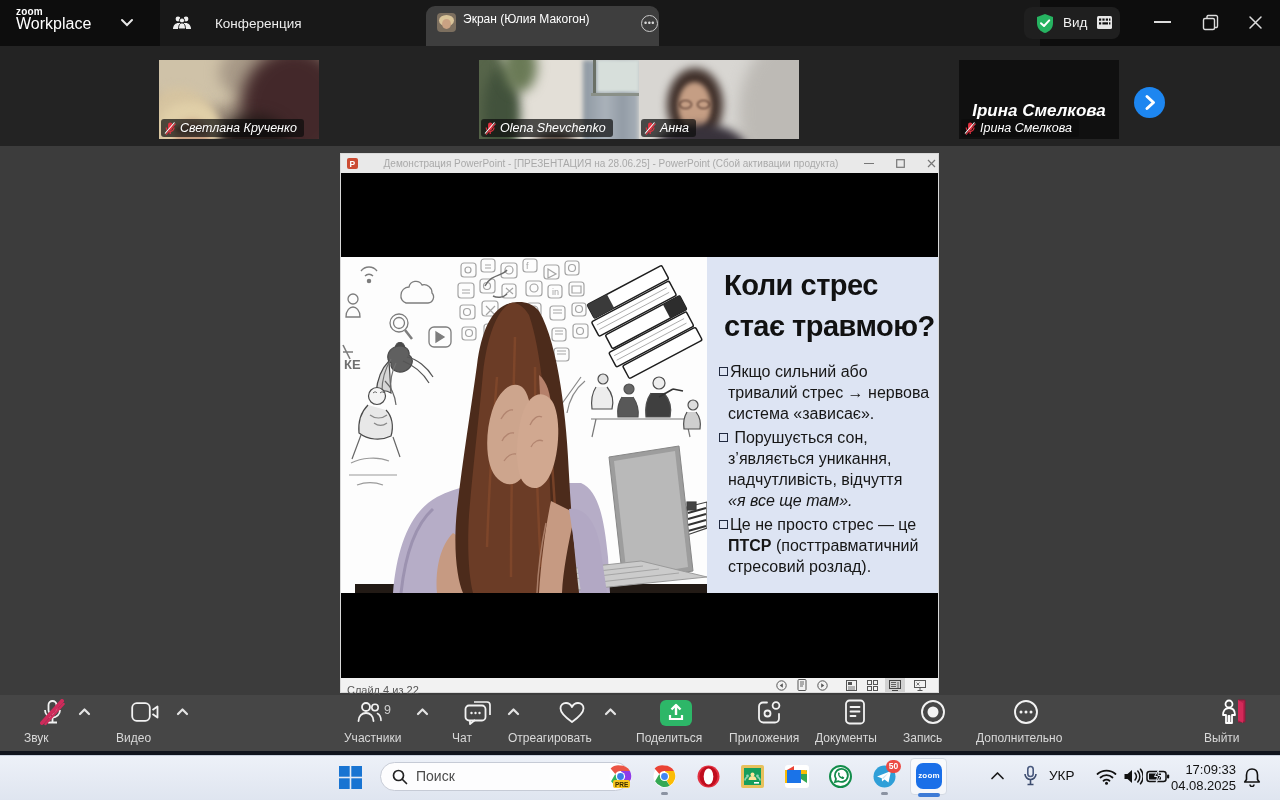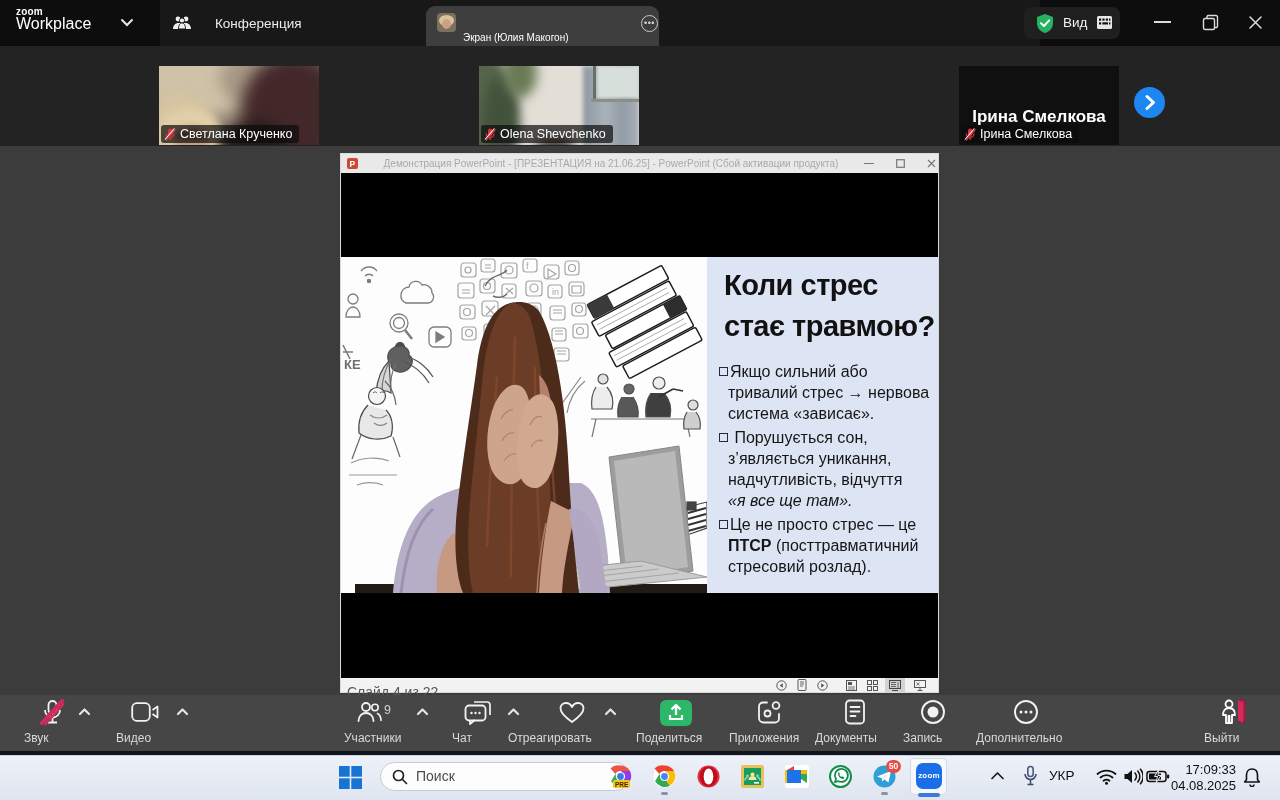--- a/index.html
+++ b/index.html
@@ -7,21 +7,21 @@
   body { font-family:"Liberation Sans", sans-serif; position:relative; }
   .abs { position:absolute; }
 
   
   #topbar { position:absolute; left:0; top:0; width:1280px; height:46px; background:#0d0d0d; }
   #tabarea { position:absolute; left:160px; top:0; width:880px; height:46px; background:#181818; }
   #activetab { position:absolute; left:426px; top:6px; width:233px; height:40px; background:#3e3e3e; border-radius:9px 9px 0 0; }
 
   
   #strip { position:absolute; left:0; top:46px; width:1280px; height:100px; background:#232323; }
-  .tile { position:absolute; top:20px; width:160px; height:79px; overflow:hidden; background:#222; }
+  .tile { position:absolute; top:14px; width:160px; height:79px; overflow:hidden; background:#222;font-style:italic; }
   .blob { position:absolute; border-radius:50%; filter:blur(7px); }
   .vlabel { position:absolute; left:2px; bottom:2px; height:18px; background:rgba(12,12,12,0.70); border-radius:3px; color:#fff; font-size:12.5px; line-height:18px; padding:0 7px 0 3px; white-space:nowrap; display:flex; align-items:center; }
   .vlabel svg { margin-right:4px; }
 
   
   #content { position:absolute; left:0; top:146px; width:1280px; height:549px; background:#3c3c3c; }
   #pptwin { position:absolute; left:340px; top:7px; width:599px; height:540px; background:#000; border:1px solid #d9d9d9; }
   #ppttitle { position:absolute; left:0; top:0; width:597px; height:19px; background:#e9e9e9; }
   #slide { position:absolute; left:0; top:103px; width:597px; height:336px; background:#fff; }
   #panel { position:absolute; left:366px; top:0; width:231px; height:336px; background:#dde4f3; }
@@ -53,21 +53,21 @@
       <circle cx="10" cy="5.5" r="2.6" fill="#eee" stroke="#181818" stroke-width="1"></circle>
       <path d="M1 14 c0-4 3-6 5-6 h8 c2 0 5 2 5 6 z" fill="#eee"></path>
       <path d="M6.5 14 c0-4 1.5-6 3.5-6 s3.5 2 3.5 6 z" fill="#eee" stroke="#181818" stroke-width="1"></path>
     </svg>
     <div class="abs" style="left:215px;top:16px;color:#ededed;font-size:13.5px;">Конференция</div>
 
     <div class="abs" style="left:437px;top:13px;width:19px;height:19px;border-radius:4px;overflow:hidden;background:#7c6f5f;">
       <div class="abs" style="left:2px;top:2px;width:15px;height:11px;border-radius:50%;background:#d9c499;"></div>
       <div class="abs" style="left:5px;top:6px;width:9px;height:10px;border-radius:50%;background:#caa283;"></div>
     </div>
-    <div class="abs" style="left:463px;top:32px;color:#fff;font-size:10px;">Экран (Юлия Макогон)</div>
+    <div class="abs" style="left:463px;top:12px;color:#fff;font-size:12px;">Экран (Юлия Макогон)</div>
     <div class="abs" style="left:641px;top:15px;width:17px;height:17px;border-radius:50%;border:1.3px solid #c9c9c9;color:#d9d9d9;font-size:9px;line-height:14px;text-align:center;letter-spacing:.5px;">•••</div>
 
     <div class="abs" style="left:1024px;top:7px;width:96px;height:32px;background:#1f1f1f;border-radius:8px;"></div>
     <svg class="abs" style="left:1035px;top:13px;" width="20" height="21" viewBox="0 0 20 21">
       <path d="M10 1 L18 4 V10 C18 15.5 14.5 18.6 10 20 C5.5 18.6 2 15.5 2 10 V4 Z" fill="#26b361"></path>
       <path d="M6 10.2 L9 13 L14.2 7.4" stroke="#fff" stroke-width="2" fill="none" stroke-linecap="round" stroke-linejoin="round"></path>
     </svg>
     <div class="abs" style="left:1063px;top:15px;color:#f2f2f2;font-size:13.5px;">Вид</div>
     <svg class="abs" style="left:1096px;top:15px;" width="17" height="15" viewBox="0 0 17 15">
       <rect x="1" y="1" width="15" height="13" rx="1.5" fill="#e8e8e8"></rect>
@@ -120,20 +120,35 @@
       <div class="blob" style="left:52px;top:72px;width:48px;height:38px;background:#4c3e35;filter:blur(5px);"></div>
       <div class="vlabel"><svg width="12" height="13" viewBox="0 0 12 13">
           <rect x="4" y="0.5" width="4.4" height="7.5" rx="2.2" fill="#e03240"></rect>
           <path d="M2.2 5.5 a3.9 3.9 0 0 0 7.8 0" stroke="#e03240" stroke-width="1.2" fill="none"></path>
           <line x1="6.2" y1="9.5" x2="6.2" y2="12" stroke="#e03240" stroke-width="1.2"></line>
           <line x1="10.5" y1="0.5" x2="1" y2="11.5" stroke="#fff" stroke-width="1.1"></line>
           <line x1="11.5" y1="1.6" x2="2" y2="12.6" stroke="#e03240" stroke-width="1.1"></line>
         </svg>Olena Shevchenko</div>
     </div>
 
+    <div class="tile" style="left:639px;background:#d8d6d2;">
+      <div class="blob" style="left:100px;top:-20px;width:95px;height:145px;background:#bdbab5;"></div>
+      <div class="blob" style="left:28px;top:8px;width:56px;height:74px;background:#40302a;filter:blur(4px);"></div>
+      <div class="blob" style="left:39px;top:22px;width:33px;height:48px;background:#c59e84;filter:blur(2.5px);"></div>
+      <div class="blob" style="left:14px;top:64px;width:95px;height:55px;background:#38323b;filter:blur(4px);"></div>
+      <div class="abs" style="left:40px;top:40px;width:13px;height:9px;border-radius:50%;border:1.8px solid #40261e;filter:blur(0.8px);"></div>
+      <div class="abs" style="left:58px;top:40px;width:13px;height:9px;border-radius:50%;border:1.8px solid #40261e;filter:blur(0.8px);"></div>
+      <div class="vlabel"><svg width="12" height="13" viewBox="0 0 12 13">
+          <rect x="4" y="0.5" width="4.4" height="7.5" rx="2.2" fill="#e03240"></rect>
+          <path d="M2.2 5.5 a3.9 3.9 0 0 0 7.8 0" stroke="#e03240" stroke-width="1.2" fill="none"></path>
+          <line x1="6.2" y1="9.5" x2="6.2" y2="12" stroke="#e03240" stroke-width="1.2"></line>
+          <line x1="10.5" y1="0.5" x2="1" y2="11.5" stroke="#fff" stroke-width="1.1"></line>
+          <line x1="11.5" y1="1.6" x2="2" y2="12.6" stroke="#e03240" stroke-width="1.1"></line>
+        </svg>Анна</div>
+    </div>
 
 
     <div class="tile" style="left:959px;background:#101010;">
       <div class="abs" style="left:0;top:41px;width:160px;height:20px;color:#fff;font-size:17px;font-weight:bold;text-align:center;">Ірина Смелкова</div>
       <div class="vlabel"><svg width="12" height="13" viewBox="0 0 12 13">
           <rect x="4" y="0.5" width="4.4" height="7.5" rx="2.2" fill="#e03240"></rect>
           <path d="M2.2 5.5 a3.9 3.9 0 0 0 7.8 0" stroke="#e03240" stroke-width="1.2" fill="none"></path>
           <line x1="6.2" y1="9.5" x2="6.2" y2="12" stroke="#e03240" stroke-width="1.2"></line>
           <line x1="10.5" y1="0.5" x2="1" y2="11.5" stroke="#fff" stroke-width="1.1"></line>
           <line x1="11.5" y1="1.6" x2="2" y2="12.6" stroke="#e03240" stroke-width="1.1"></line>
@@ -143,21 +158,21 @@
     <div class="abs" style="left:1134px;top:41px;width:31px;height:31px;border-radius:50%;background:#1d86f0;"></div>
     <svg class="abs" style="left:1134px;top:41px;" width="31" height="31" viewBox="0 0 31 31">
       <path d="M13 9.5 L19.5 15.5 L13 21.5" stroke="#fff" stroke-width="3" fill="none" stroke-linecap="round" stroke-linejoin="round"></path>
     </svg>
   </div>
   <div id="content">
     <div id="pptwin">
       <div id="ppttitle">
         <div class="abs" style="left:6px;top:4px;width:11px;height:11px;border-radius:2px;background:#cb4b32;"></div>
         <div class="abs" style="left:8.5px;top:4.5px;color:#fff;font-size:8.5px;font-weight:bold;">P</div>
-        <div class="abs" style="left:40px;top:4px;width:460px;text-align:center;color:#a9a9a9;font-size:10px;white-space:nowrap;">Демонстрация PowerPoint - [ПРЕЗЕНТАЦИЯ на 21.06.25] - PowerPoint (Сбой активации продукта)</div>
+        <div class="abs" style="left:40px;top:4px;width:460px;text-align:center;color:#a9a9a9;font-size:10px;white-space:nowrap;">Демонстрация PowerPoint - [ПРЕЗЕНТАЦИЯ на 28.06.25] - PowerPoint (Сбой активации продукта)</div>
         <div class="abs" style="left:523px;top:9px;width:10px;height:1.3px;background:#777;"></div>
         <svg class="abs" style="left:555px;top:5px;" width="9" height="9" viewBox="0 0 9 9">
           <rect x="0.7" y="0.7" width="7.6" height="7.6" fill="none" stroke="#777" stroke-width="1.2"></rect>
         </svg>
         <svg class="abs" style="left:586px;top:5px;" width="9" height="9" viewBox="0 0 9 9">
           <path d="M1 1 L8 8 M8 1 L1 8" stroke="#777" stroke-width="1.2"></path>
         </svg>
       </div>
       <div id="slide">
         <div id="photo"><svg width="366" height="336" viewBox="0 0 366 336">
@@ -317,21 +332,21 @@
         <div id="panel">
           <div style="padding:8px 0 0 17px; color:#111; font-size:29px; font-weight:bold; line-height:41px; letter-spacing:-0.5px; white-space:nowrap;">Коли стрес<br>стає травмою?</div>
           <div style="padding:14px 2px 0 12px; color:#161616; font-size:16px; line-height:21px;">
             <div style="padding-left:9px; text-indent:-9px;"><span class="bul"></span>Якщо сильний або тривалий стрес → нервова система «зависає».</div>
             <div style="padding-left:9px; text-indent:-9px; margin-top:3px;"><span class="bul"></span>&nbsp;Порушується сон,<br>з’являється уникання,<br>надчутливість, відчуття<br><i>«я все ще там».</i></div>
             <div style="padding-left:9px; text-indent:-9px; margin-top:3px;"><span class="bul"></span>Це не просто стрес — це <b>ПТСР</b> (посттравматичний стресовий розлад).</div>
           </div>
         </div>
       </div>
       <div id="statusbar">
-        <div class="abs" style="left:6px;top:6px;color:#565656;font-size:14px;">Слайд 4 из 22</div>
+        <div class="abs" style="left:6px;top:6px;color:#565656;font-size:11px;">Слайд 4 из 22</div>
         <svg class="abs" style="left:435px;top:2px;" width="11" height="11" viewBox="0 0 11 11">
           <circle cx="5.5" cy="5.5" r="4.7" fill="none" stroke="#555" stroke-width="1"></circle>
           <path d="M6.8 3.2 L3.8 5.5 L6.8 7.8 Z" fill="#555"></path>
         </svg>
         <svg class="abs" style="left:456px;top:1px;" width="10" height="12" viewBox="0 0 10 12">
           <rect x="1" y="0.5" width="8" height="11" rx="1" fill="none" stroke="#555" stroke-width="1"></rect>
           <path d="M3 3 h4 M3 5 h4 M3 7 h3" stroke="#555" stroke-width="0.9"></path>
         </svg>
         <svg class="abs" style="left:476px;top:2px;" width="11" height="11" viewBox="0 0 11 11">
           <circle cx="5.5" cy="5.5" r="4.7" fill="none" stroke="#555" stroke-width="1"></circle>

